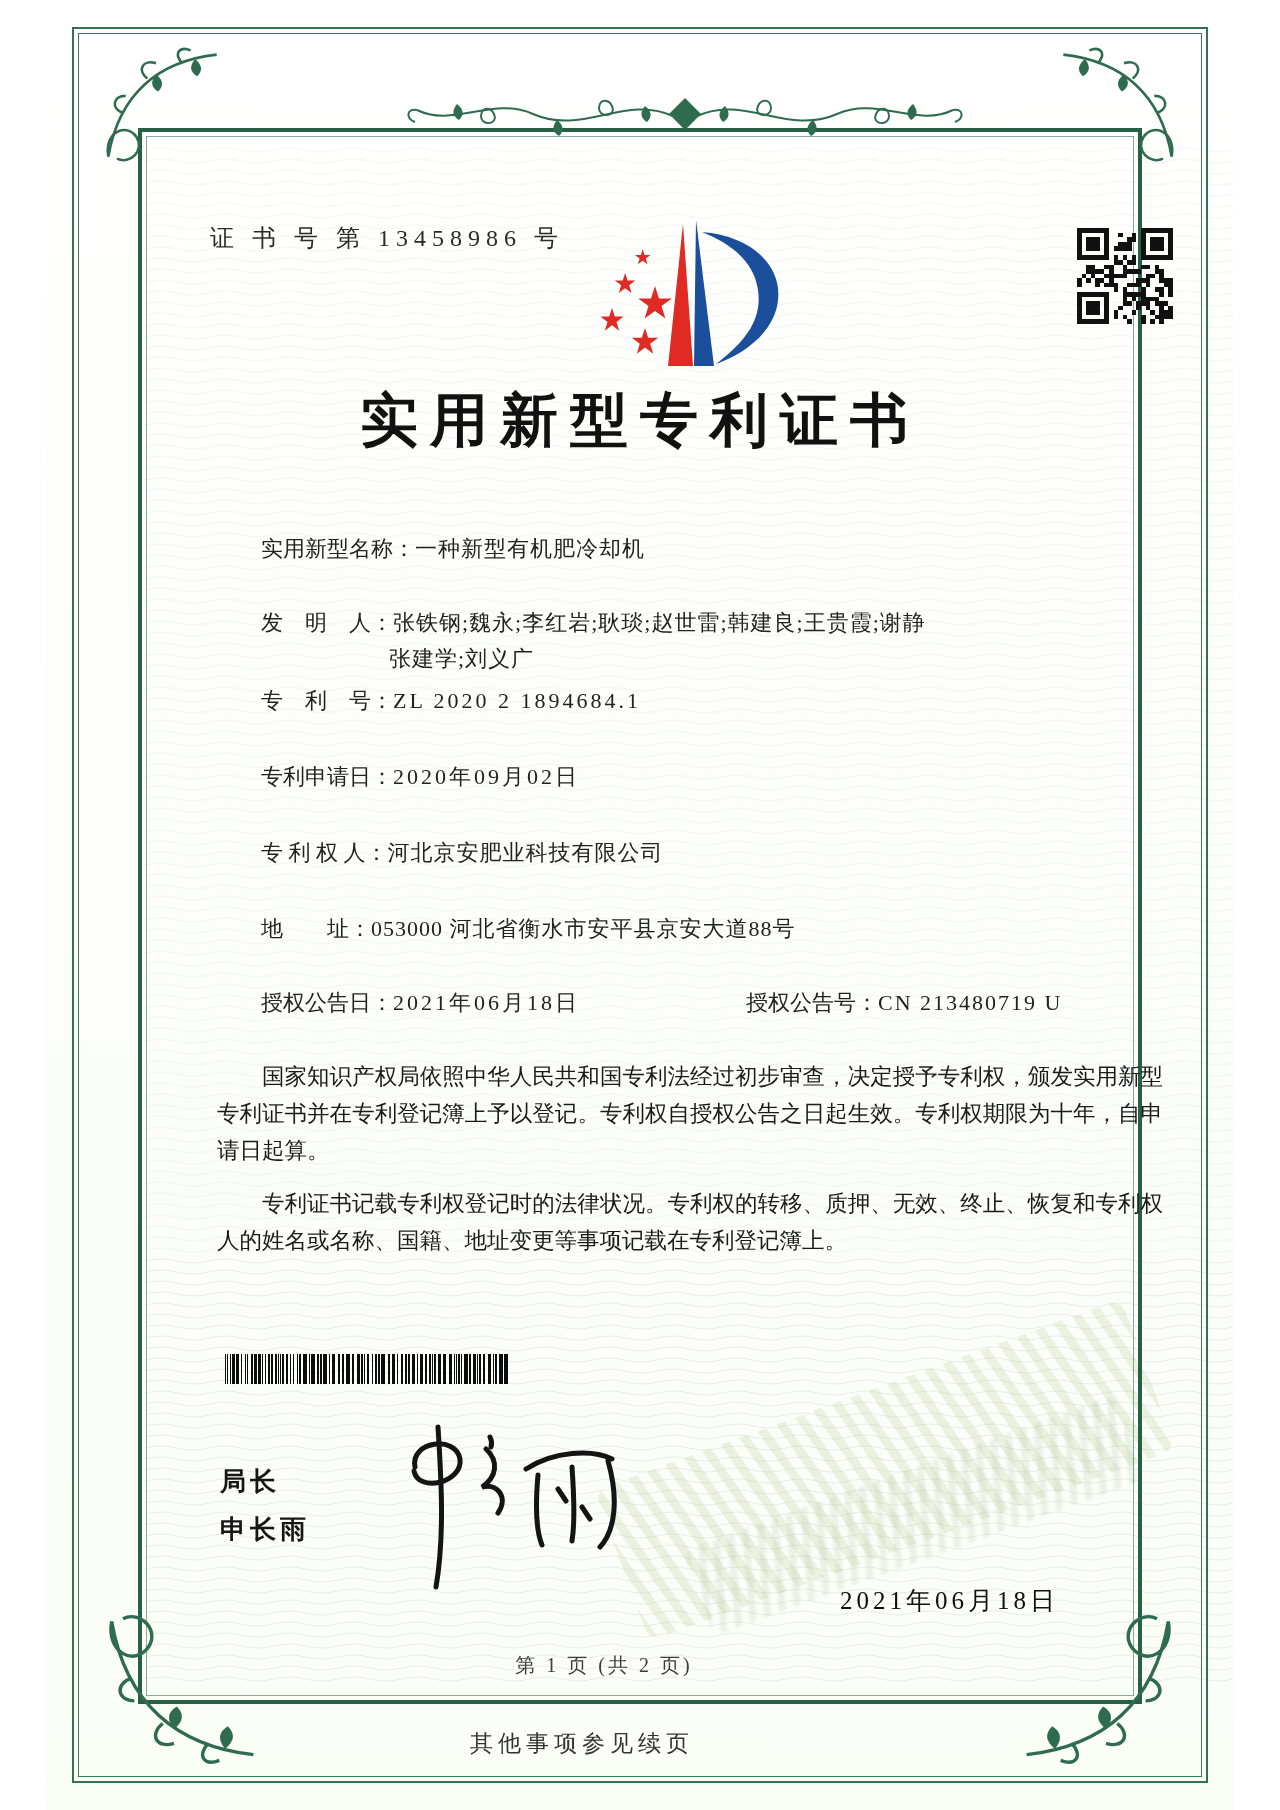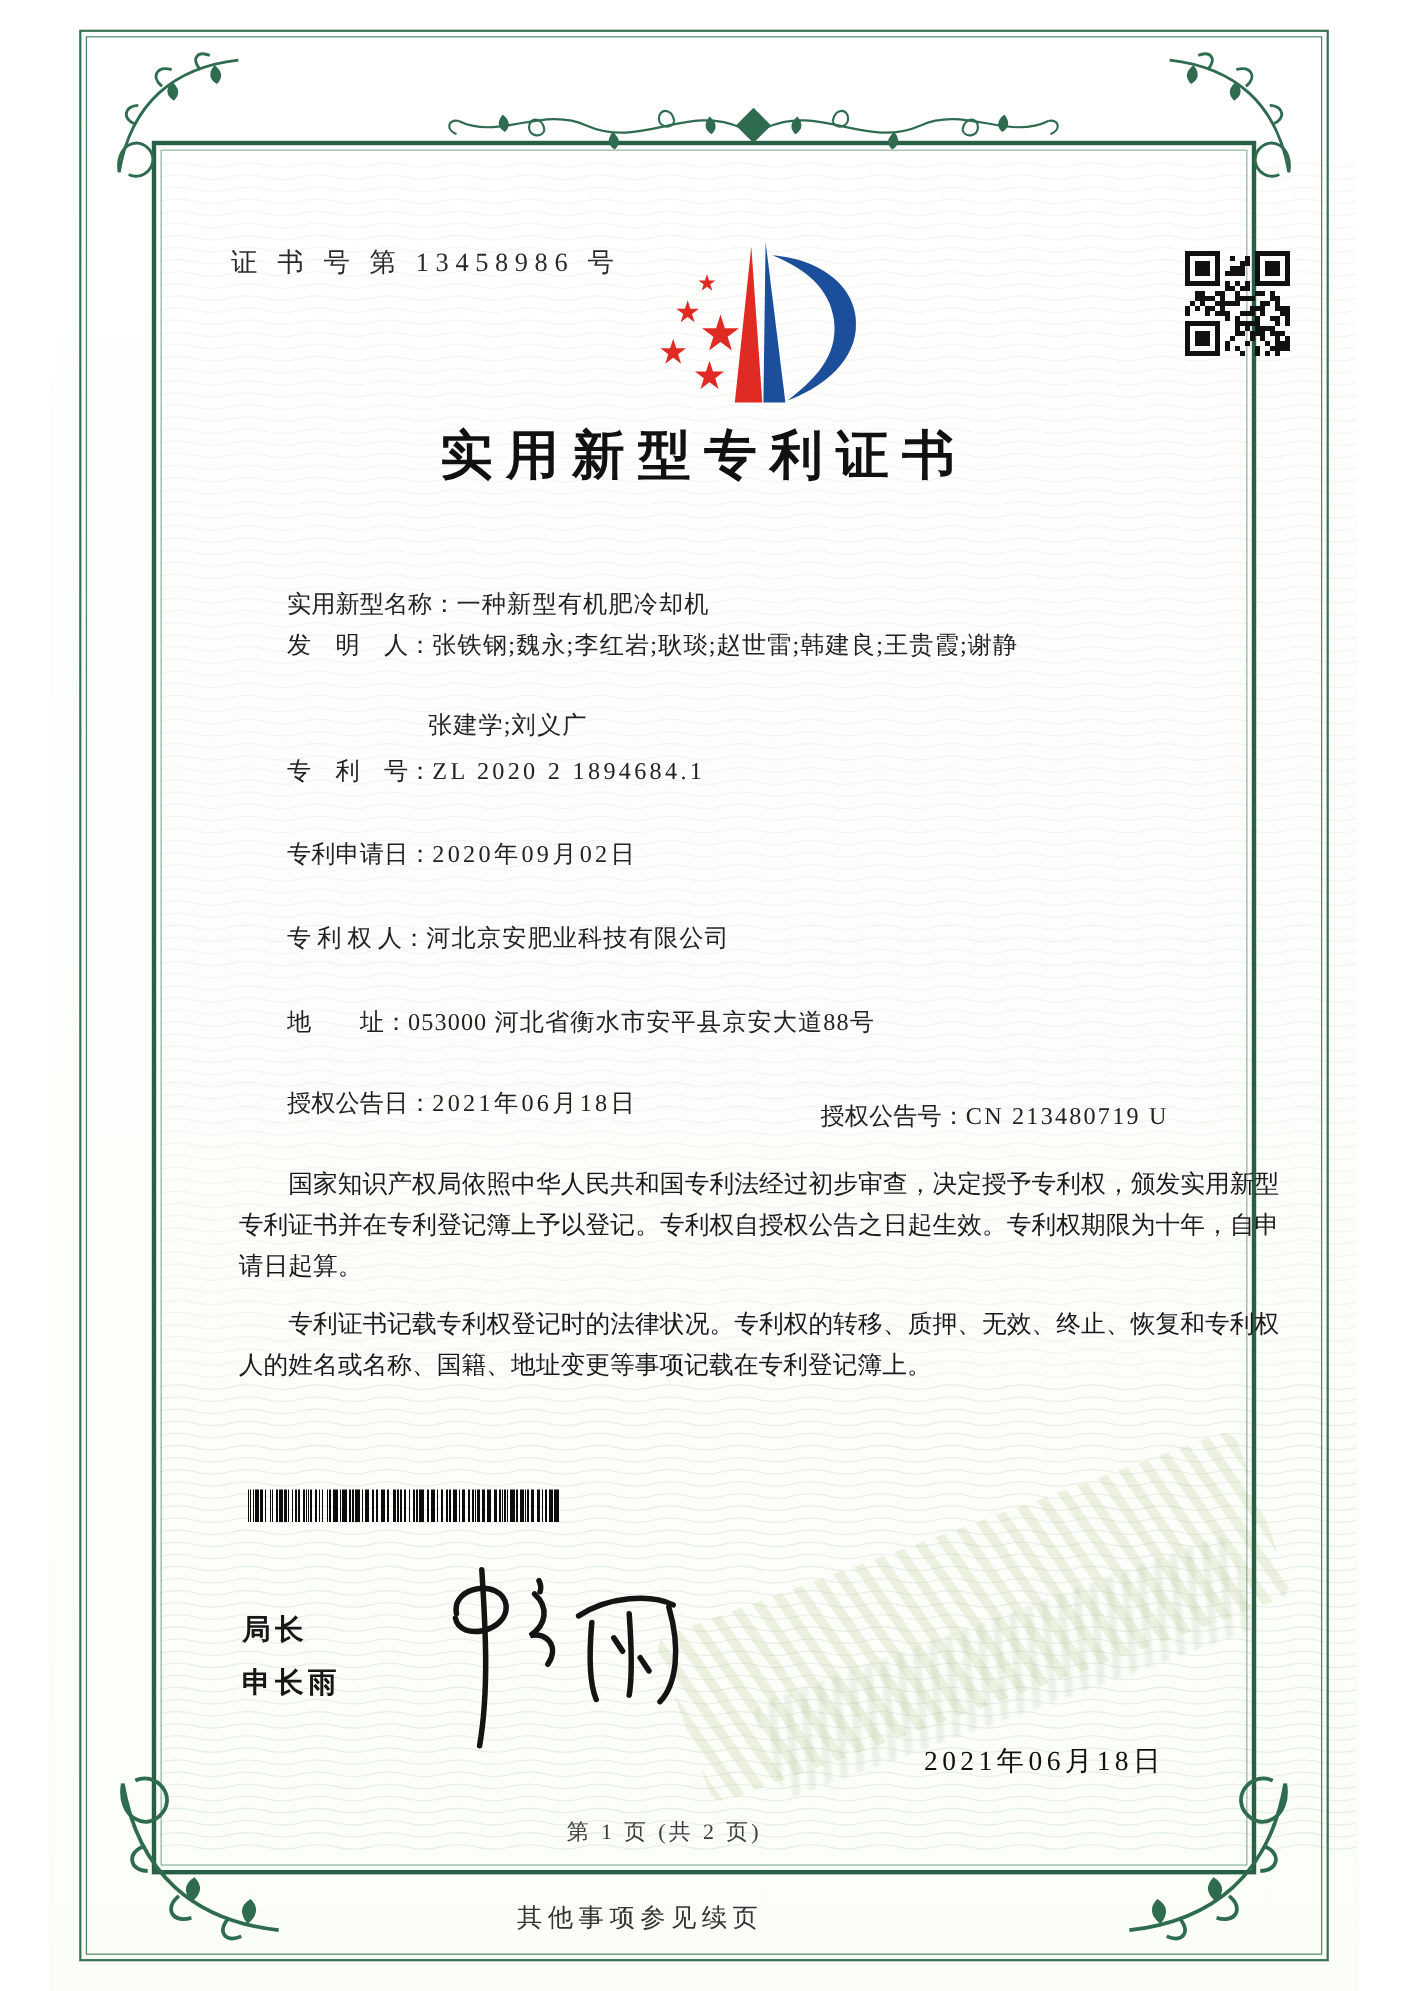--- a/index.html
+++ b/index.html
@@ -28,26 +28,26 @@
     background:repeating-linear-gradient(105deg,rgba(170,195,160,.5) 0 7px,rgba(255,255,255,0) 7px 15px);
     opacity:.4;border-radius:12px;filter:blur(.8px);pointer-events:none;
   }
   .ornament{position:absolute;pointer-events:none;}
   
   .cert-no{position:absolute;left:165px;top:222px;font-size:24px;letter-spacing:6px;color:#2a2a2a;}
   .logo{position:absolute;left:545px;top:216px;}
   .qr{position:absolute;left:1032px;top:228px;}
   .title{
     position:absolute;left:0;right:0;top:382px;margin:0;text-align:center;
-    font-size:48px;font-weight:700;letter-spacing:12px;color:#111;
+    font-size:58px;font-weight:700;letter-spacing:12px;color:#111;
   }
   .frow{position:absolute;left:172px;font-size:22px;white-space:nowrap;color:#222;margin-left:44px;}
   .frow .lab{display:inline-block;}
   .frow .val{display:inline-block;letter-spacing:1px;}
-  .grant-no-pair{position:absolute;left:485px;top:12px;text-align:right;}
+  .grant-no-pair{position:absolute;left:485px;top:0;text-align:right;}
   .body-text{
     position:absolute;left:156px;top:1042px;width:978px;
     font-size:22.5px;line-height:37px;text-align:justify;color:#1a1a1a;
   }
   .body-text p{margin:16px;text-indent:2em;}
   .barcode{position:absolute;left:180px;top:1354px;}
   .sig-label{
     position:absolute;left:175px;font-family:"Liberation Sans","DejaVu Sans",sans-serif;
     font-size:26px;font-weight:600;letter-spacing:4px;color:#161616;
   }
@@ -486,21 +486,21 @@
       <rect x="16" y="20" width="1" height="1" fill="#111"></rect>
       <rect x="18" y="20" width="1" height="1" fill="#111"></rect>
     </svg>
 
   <h1 class="title">实用新型专利证书</h1>
 
   <div class="frow" style="top:534px">
     <span class="lab">实用新型名称：</span><span class="val">一种新型有机肥冷却机</span>
   </div>
 
-  <div class="frow" style="top:572px">
+  <div class="frow" style="top:608px">
     <span class="lab">发　明　人：</span><span class="val">张铁钢;魏永;李红岩;耿琰;赵世雷;韩建良;王贵霞;谢静</span>
   </div>
   <div class="frow" style="top:644px;left:300px">
     <span class="val">张建学;刘义广</span>
   </div>
 
   <div class="frow" style="top:686px">
     <span class="lab">专　利　号：</span><span class="val" style="letter-spacing:3px">ZL 2020 2 1894684.1</span>
   </div>
 

